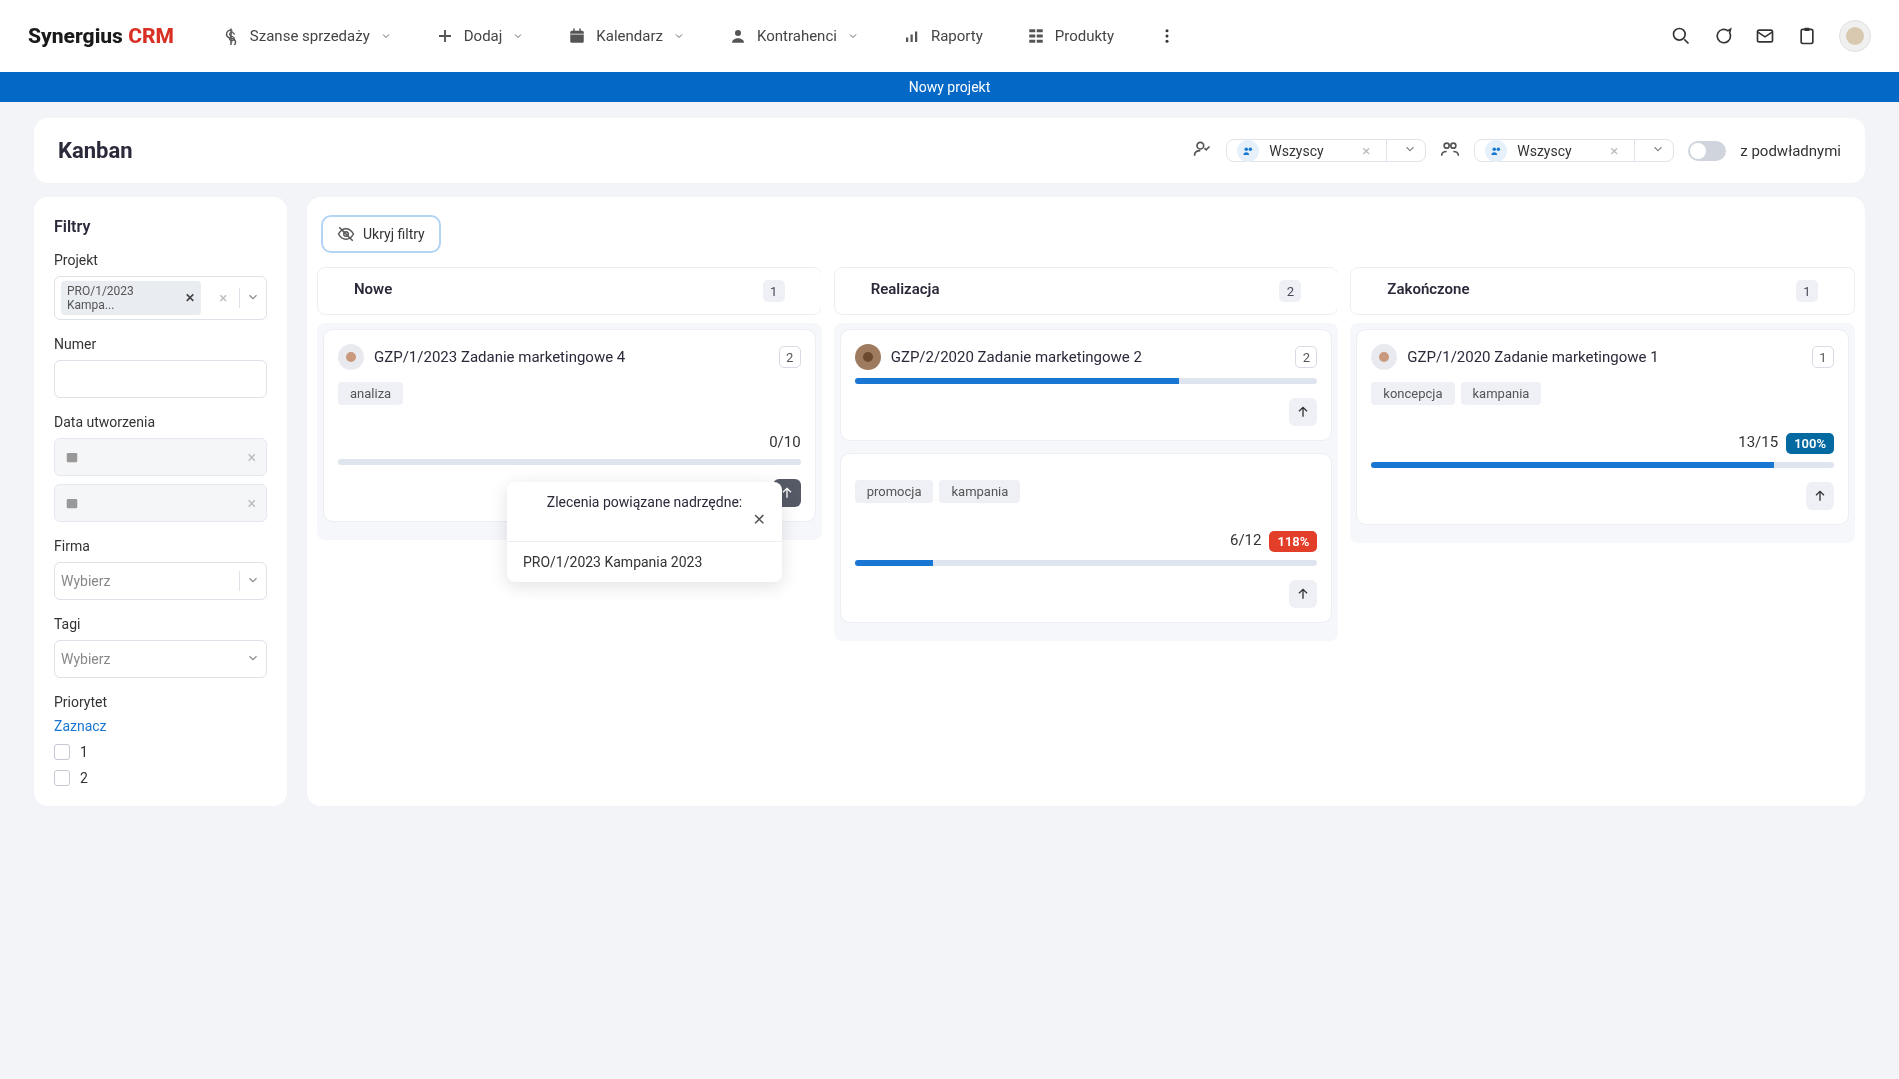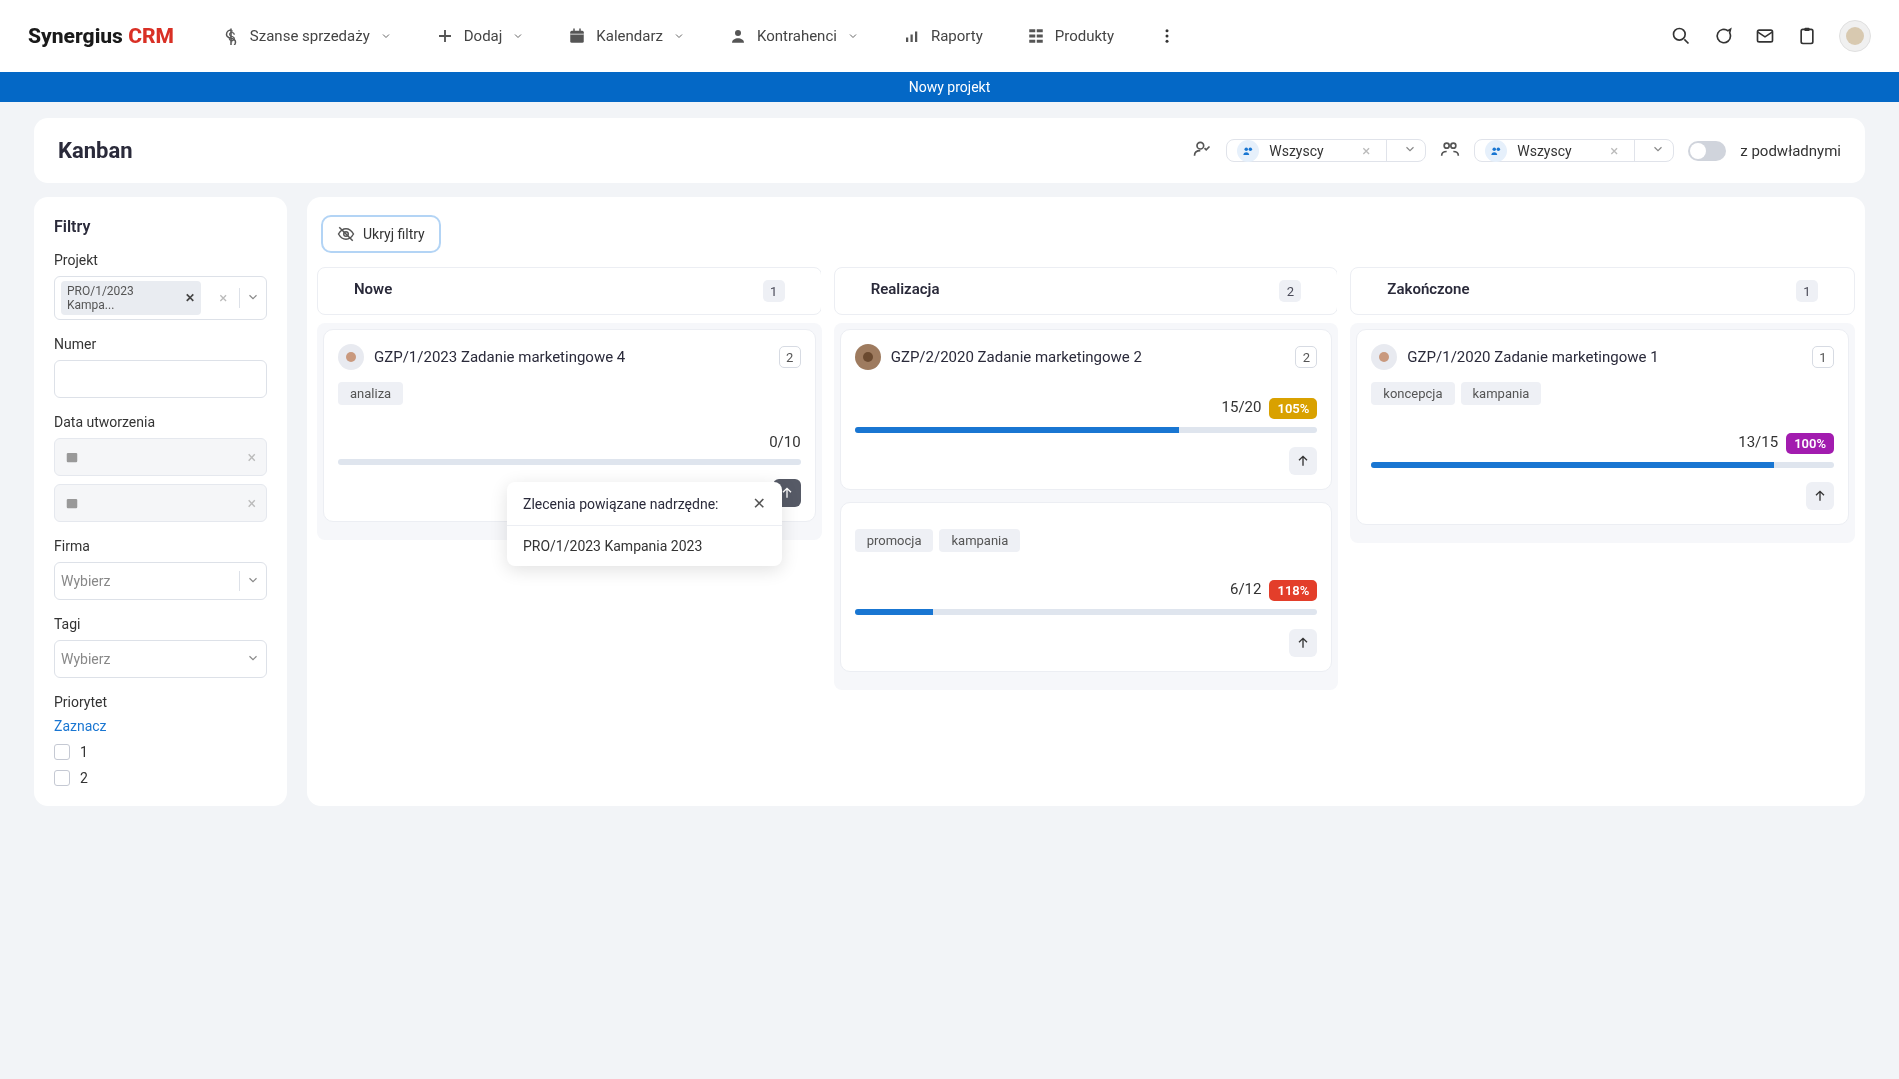--- a/index.html
+++ b/index.html
@@ -67,32 +67,32 @@
 .card-top{display:flex;align-items:center;gap:10px;}
 .card-top .avatar-sm{width:26px;height:26px;border-radius:50%;background:#e8eaf0;display:flex;align-items:center;justify-content:center;flex-shrink:0;}
 .avatar-sm .dot{width:10px;height:10px;border-radius:50%;background:#c9997e;}
 .card-title{font-size:15px;color:#2a2a3a;flex:1;min-width:0;overflow:hidden;text-overflow:ellipsis;white-space:nowrap;}
 .card-badge{border:1px solid #d7dbe3;border-radius:5px;min-width:22px;height:22px;display:flex;align-items:center;justify-content:center;font-size:13px;color:#555;}
 .tags{display:flex;flex-wrap:wrap;gap:6px;margin-top:12px;}
 .tag{background:#eef0f5;border-radius:4px;padding:4px 12px;font-size:13px;color:#555;}
 .progress-row{display:flex;align-items:flex-start;gap:8px;margin-top:28px;justify-content:flex-end;}
 .progress-text{font-size:15px;color:#333;}
 .pct-badge{border-radius:5px;padding:3px 8px;font-size:13px;font-weight:600;color:#fff;}
-.pct-green{background:#a21caf;}
+.pct-green{background:#0369a1;}
 .pct-amber{background:#d9a100;}
 .pct-red{background:#e33e2a;}
 .progress-bar{width:100%;height:6px;background:#dfe5ee;border-radius:3px;margin-top:8px;overflow:hidden;}
 .progress-fill{height:100%;background:#1976d2;}
 .card-foot{display:flex;justify-content:flex-end;margin-top:14px;}
 .up-btn{width:28px;height:28px;border-radius:6px;background:#eef0f5;display:flex;align-items:center;justify-content:center;cursor:pointer;}
 .up-btn.dark{background:#565a66;}
 .up-btn svg{width:16px;height:16px;fill:#333;}
 .up-btn.dark svg{fill:#fff;}
 .popover{position:absolute;left:200px;top:285px;width:275px;background:#fff;border-radius:8px;box-shadow:0 4px 18px rgba(0,0,0,0.12);z-index:20;}
-.popover-head{padding:12px 16px;border-bottom:1px solid #eceef3;display:flex;align-items:center;font-size:14px;}
+.popover-head{padding:12px 16px;border-bottom:1px solid #eceef3;display:flex;align-items:center;font-size:14px;flex-direction:column;}
 .popover-head .x{margin-left:auto;cursor:pointer;font-size:16px;color:#555;}
 .popover-body{padding:12px 16px;font-size:14px;color:#333;}
 .col-body{background:#f6f7fa;border-radius:8px;padding:6px;}
 </style>
 </head>
 <body>
 
 <div class="topbar">
   <div class="logo">
     <span class="black">Synergius </span><span class="red">CRM</span>
@@ -361,24 +361,20 @@
           </div>
           <div class="col-body">
             <div class="card">
               <div class="card-top">
                 <div class="avatar-sm" style="background:#9e7b5f">
                     <div class="dot" style="background:#6b4a30"></div>
                   </div>
                 <span class="card-title">GZP/2/2020 Zadanie marketingowe 2</span>
                 <span class="card-badge">2</span>
               </div>
-              <div class="progress-row">
-                <span class="progress-text">15/20</span>
-                <span class="pct-badge pct-amber">105%</span>
-              </div>
               <div class="progress-bar">
                   <div class="progress-fill" style="width:70%"></div>
                 </div>
               <div class="card-foot">
                 <div class="up-btn">
                     <svg viewBox="0 0 24 24">
                       <path d="M12 19V5m-6 6l6-6 6 6" stroke="#333" stroke-width="2" fill="none"></path>
                     </svg>
                   </div>
               </div>

